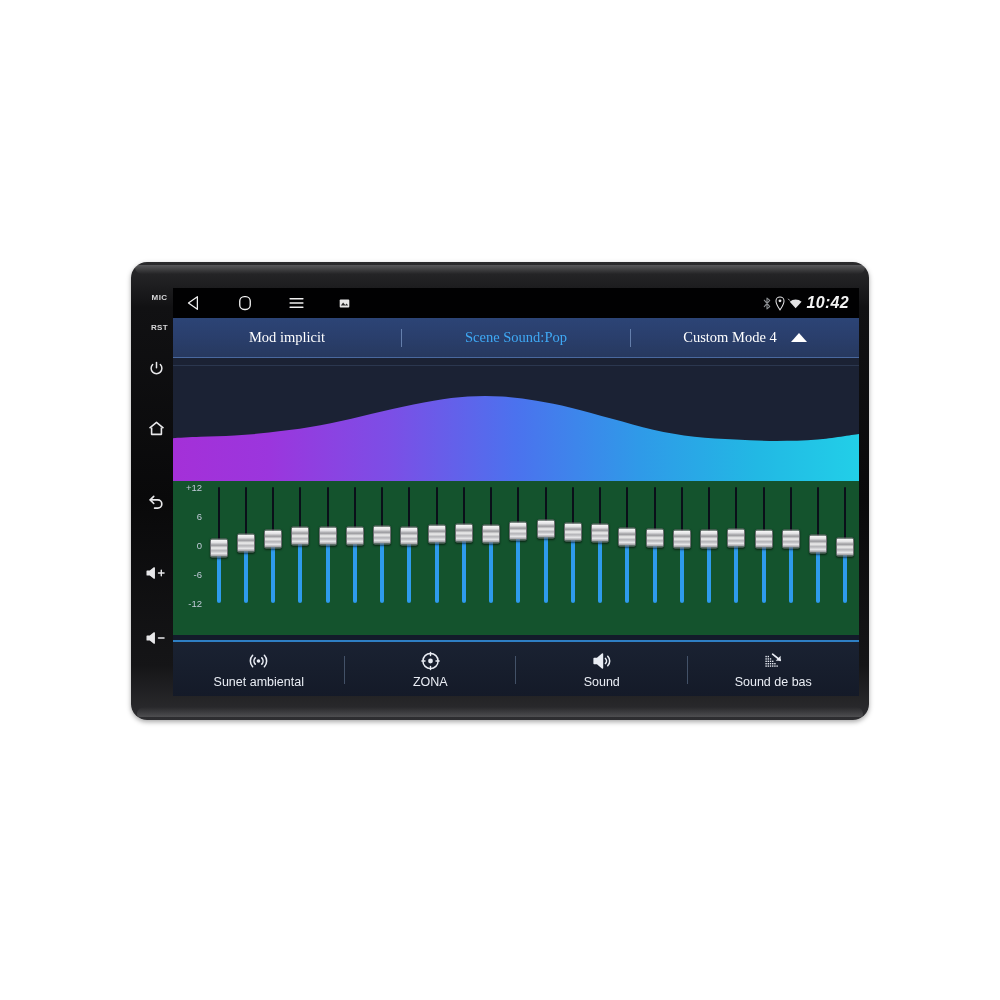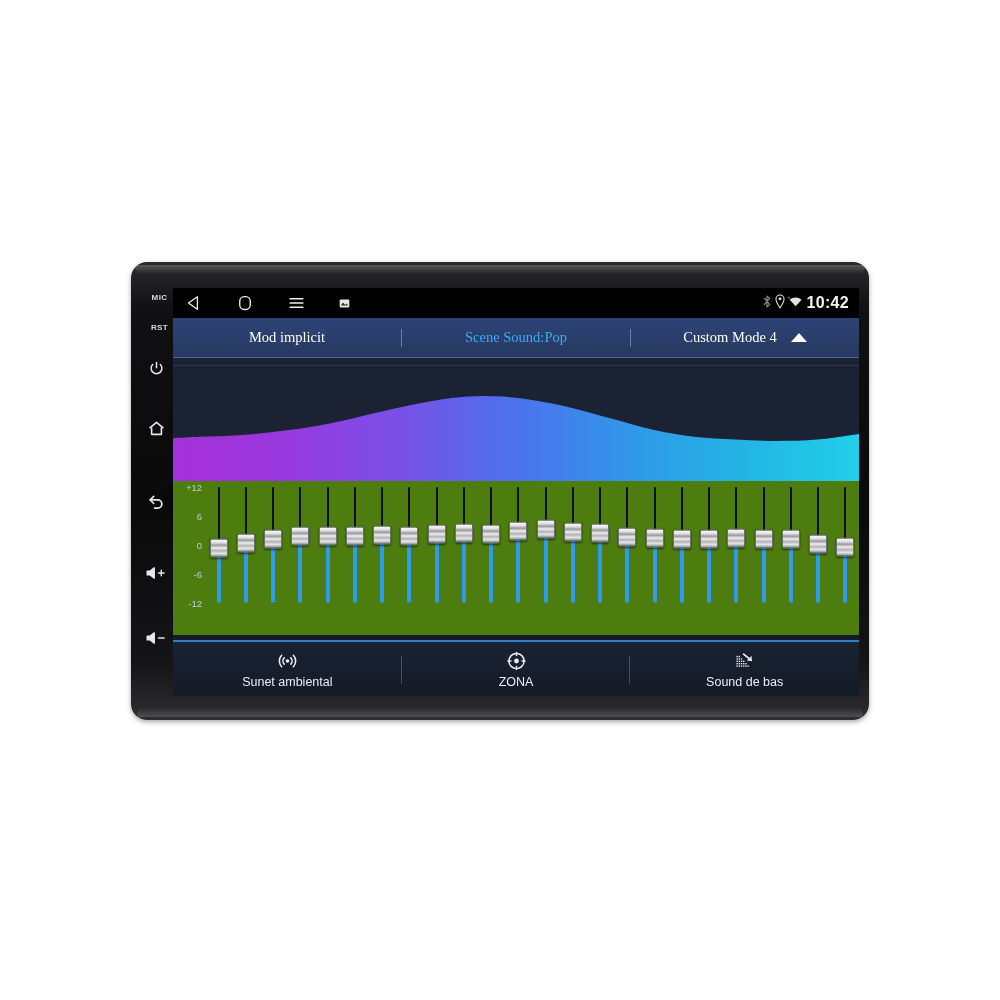--- a/index.html
+++ b/index.html
@@ -99,21 +99,23 @@
     box-sizing: border-box;
   }
   #nav-left {
     display: flex;
     align-items: center;
     gap: 33px;
   }
   #status-right {
     margin-left: auto;
     display: flex;
+    align-items: center;
     gap: 1px;
+    font-style: italic;
   }
   #status-clock {
     color: #f3f3f3;
     font-size: 16px;
     font-weight: bold;
     letter-spacing: 0.3px;
     margin-left: 3px;
   }
   .sysicon { display: block; }
 
@@ -169,21 +171,21 @@
     left: 0; right: 0; top: 7px;
     height: 1px;
     background: rgba(110,140,190,0.20);
   }
   #curve-svg { position: absolute; left: 0; top: 0; display: block; }
 
   
   #bank {
     position: relative;
     height: 154px;
-    background: #4d7c0f;
+    background: #14532d;
     display: flex;
     align-items: stretch;
   }
   #db-axis {
     position: relative;
     width: 32px;
     flex: 0 0 32px;
     height: 100%;
   }
   .db-tick {
@@ -704,20 +706,31 @@
             <svg class="tabicon" width="23" height="22" viewBox="0 0 24 24" fill="none" stroke="#e9edf4" stroke-width="1.6" stroke-linecap="round">
               <circle cx="12" cy="12" r="8.3"></circle>
               <circle cx="12" cy="12" r="2.6" fill="#e9edf4" stroke="none"></circle>
               <path d="M12 2.6v3.4M12 18v3.4M2.6 12h3.4M18 12h3.4"></path>
             </svg>
           </span>
           <span class="tab-label">ZONA</span>
           <span class="tab-divider"></span>
         </div>
 
+        <div class="tab">
+          <span>
+            <svg class="tabicon" width="23" height="22" viewBox="0 0 24 24" fill="none" stroke="#e9edf4" stroke-width="1.7" stroke-linejoin="round">
+              <path d="M4 9.2h3.6L13 4.4v15.2L7.6 14.8H4z" fill="#e9edf4"></path>
+              <path d="M16.3 9.2a4 4 0 0 1 0 5.6" stroke-linecap="round"></path>
+              <path d="M18.8 6.8a7.4 7.4 0 0 1 0 10.4" stroke-linecap="round"></path>
+            </svg>
+          </span>
+          <span class="tab-label">Sound</span>
+          <span class="tab-divider"></span>
+        </div>
 
         <div class="tab">
           <span>
             <svg class="tabicon" width="23" height="22" viewBox="0 0 24 24" fill="none">
               <g fill="#e9edf4">
                 <rect x="3.2" y="6.4" width="1.5" height="1.5"></rect>
                   <rect x="5.6" y="6.4" width="1.5" height="1.5"></rect>
                 <rect x="3.2" y="9" width="1.5" height="1.5"></rect>
                   <rect x="5.6" y="9" width="1.5" height="1.5"></rect>
                 <rect x="8" y="9" width="1.5" height="1.5"></rect>

